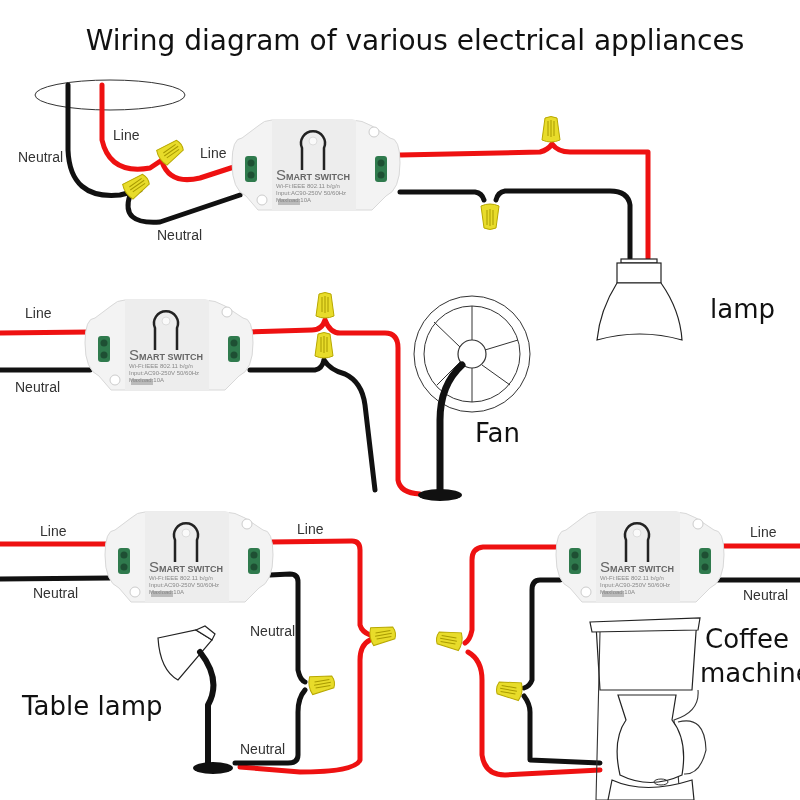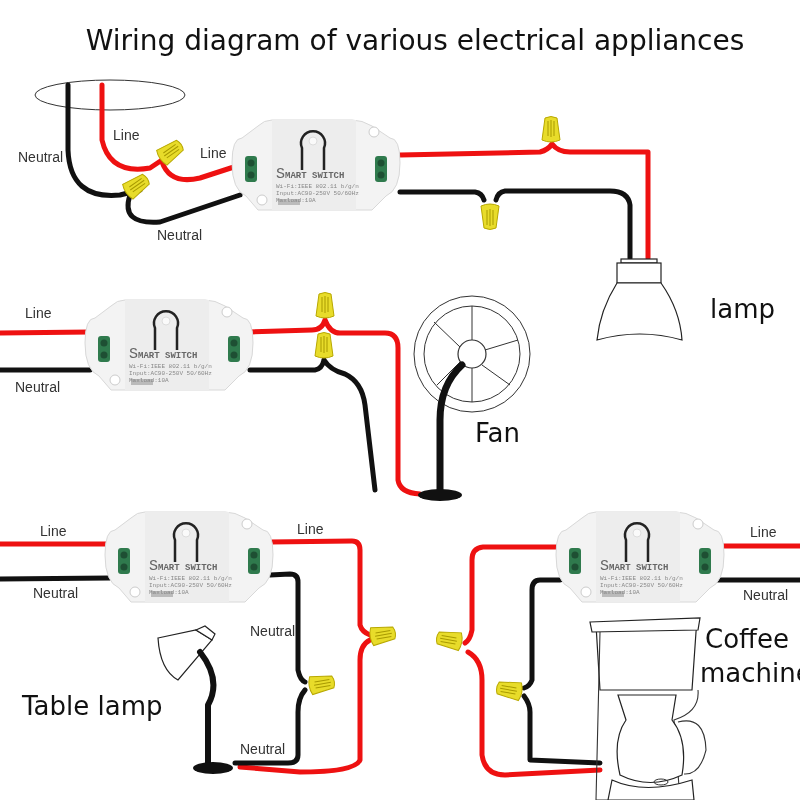--- a/index.html
+++ b/index.html
@@ -135,21 +135,21 @@
       <ellipse cx="661" cy="782" rx="7" ry="3" fill="none" stroke="#333" stroke-width="1"></ellipse>
     </g>
     <text class="big" x="705" y="648">Coffee</text>
     <text class="big" x="700" y="682">machine</text>
   </g>
 </svg>
 
 <div id="switch-texts"></div>
 
 <style>
-  .swt{position:absolute;width:100px;pointer-events:none;font-family:Liberation Mono, monospace;color:#666;}
+  .swt{position:absolute;width:100px;pointer-events:none;font-family:Liberation Sans, sans-serif;color:#666;}
   .swt .brand{font-size:9px;font-weight:bold;white-space:nowrap;}
   .swt .brand .s{font-size:15px;font-weight:normal;}
   .swt .spec{font-size:6px;line-height:7px;color:#888;white-space:nowrap;}
 </style>
 <div class="swt" style="left:276px;top:166px;">
   <div class="brand"><span class="s">S</span><span>MART SWITCH</span></div>
   <div class="spec">Wi-Fi:IEEE 802.11 b/g/n</div>
   <div class="spec">Input:AC90-250V 50/60Hz</div>
   <div class="spec">Maxload:10A</div>
 </div>

